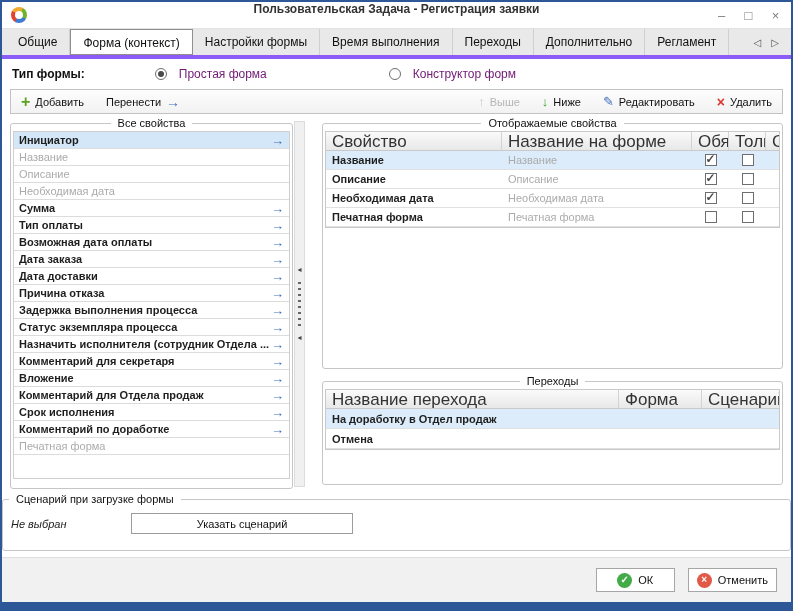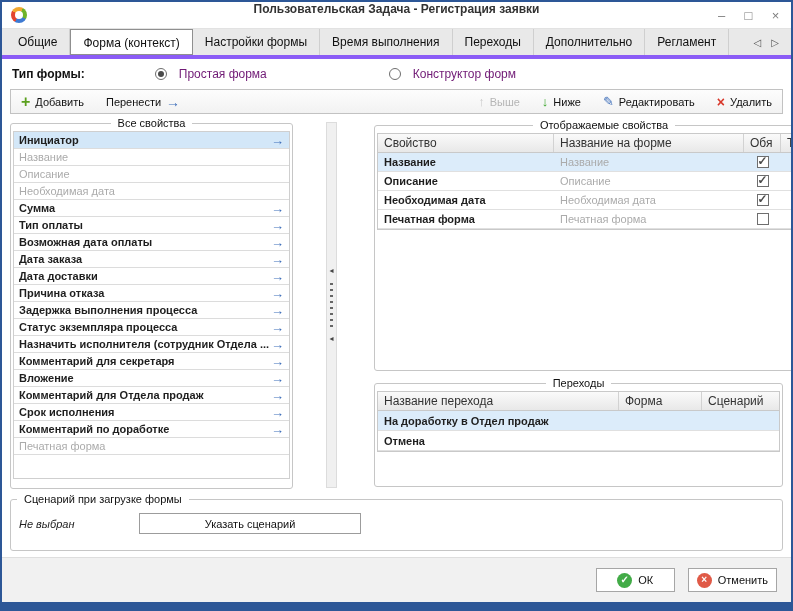--- a/index.html
+++ b/index.html
@@ -43,62 +43,62 @@
   .tool-btn.disabled { color:#b5b5b5; }
   .toolbar .spacer { flex:1; }
   .icon-plus { color:#5ba01e; font-weight:700; font-size:16px; line-height:1; }
   .icon-arrow-right { color:#3f6fba; font-weight:700; font-size:14px; line-height:1; }
   .icon-up { color:#c9c9c9; font-weight:700; font-size:13px; line-height:1; }
   .icon-down { color:#35a325; font-weight:700; font-size:13px; line-height:1; }
   .icon-pencil { color:#3f6fba; font-size:13px; line-height:1; }
   .icon-x { color:#d8372a; font-weight:700; font-size:14px; line-height:1; }
 
   
-  .main-row { display:flex; align-items:center; padding:3px 8px 0;gap:32px; }
+  .main-row { display:flex; align-items:flex-start; padding:3px 8px 0; }
   fieldset { border:1px solid #c6c6c6; border-radius:3px; padding:0; margin:0; background:#fff; }
   legend { font-size:11px; color:#111; padding:0 7px; }
   legend.center { margin:0 auto; }
   legend.left { margin-left:6px; }
 
   .props-box { width:283px; height:372px; }
   .list { margin:2px; border:1px solid #cfcfcf; height:348px; overflow:hidden; }
   .prop-row { height:17px; border-bottom:1px solid #dcdcdc; display:flex; align-items:center;
               justify-content:space-between; padding:0 5px; font-size:11px; font-weight:700; color:#1e1e1e; }
   .prop-row .arrow { color:#3f6fba; font-weight:700; font-size:13px; line-height:1; }
   .prop-row.disabled { font-weight:400; color:#ababab; }
   .prop-row.selected { background:#d3e7f8; }
 
   .splitter { width:11px; height:366px; margin:4px 1px 0; background:#f0f0f0; border:1px solid #dcdcdc;
               display:flex; flex-direction:column; align-items:center; justify-content:center; gap:8px; }
   .splitter .tri { color:#444; font-size:8px; line-height:1; }
   .splitter .grip { width:3px; height:44px;
                     background:repeating-linear-gradient(to bottom,#666 0 2px,transparent 2px 6px); }
 
-  .right-col { flex:1; display:flex; flex-direction:column; margin-left:4px; min-width:0; }
+  .right-col { flex:1; display:flex; flex-direction:column; margin-left:16px; min-width:0; }
   .disp-box { height:252px; margin-bottom:6px; }
   .trans-box { height:110px; }
   .table { margin:2px; border:1px solid #c9c9c9; overflow:hidden; }
   .thead { display:grid; background:linear-gradient(#fafafa,#e8e8e8); border-bottom:1px solid #c9c9c9; height:19px; }
   .cols5 { grid-template-columns:176px 190px 37px 37px 1fr; }
   .cols3 { grid-template-columns:1fr 83px 77px; }
-  .th { font-size:12px; color:#333; padding:0 6px; line-height:19px; border-right:1px solid #d2d2d2;
+  .th { font-size:17px; color:#333; padding:0 6px; line-height:19px; border-right:1px solid #d2d2d2;
         white-space:nowrap; overflow:hidden; }
   .th:last-child { border-right:none; }
   .trow { display:grid; height:19px; border-bottom:1px solid #e0e0e0; align-items:center; }
   .trow.tall { height:20px; }
   .trow.selected { background:#dcecfa; }
   .td-prop { font-size:11px; font-weight:700; color:#1e1e1e; padding:0 6px; white-space:nowrap; overflow:hidden; }
   .td-name { font-size:11px; color:#ababab; padding:0 6px; white-space:nowrap; overflow:hidden; }
   .td-check { display:flex; justify-content:center; }
   .checkbox { width:12px; height:12px; border:1px solid #6e6e6e; background:#fff; position:relative; }
   .checkbox.checked::after { content:"✓"; position:absolute; top:-3px; left:0; font-size:12px;
                              color:#4a4a4a; font-weight:700; }
 
   
-  .loader-box { margin:4px 8px 0; height:58px; }
+  .loader-box { margin:4px 0 0; height:58px; }
   .loader-row { display:flex; align-items:center; padding:8px 8px 0;gap:40px; }
   .loader-status { font-style:italic; font-size:11px; color:#222; width:80px; }
   .loader-btn { width:222px; height:21px; border:1px solid #9c9c9c; background:#fff; font-size:11px;
                 display:flex; align-items:center; justify-content:center; color:#111; }
 
   
   .footer { margin-top:6px; flex:1; background:#f1f1f1; border-top:1px solid #dedede;
             display:flex; align-items:center; justify-content:flex-end; gap:13px; padding-right:14px; }
   .btn { min-width:79px; height:24px; background:#fff; border:1px solid #a6a6a6; display:flex;
          align-items:center; justify-content:center; gap:6px; font-size:11px; color:#111; padding:0 8px; }

